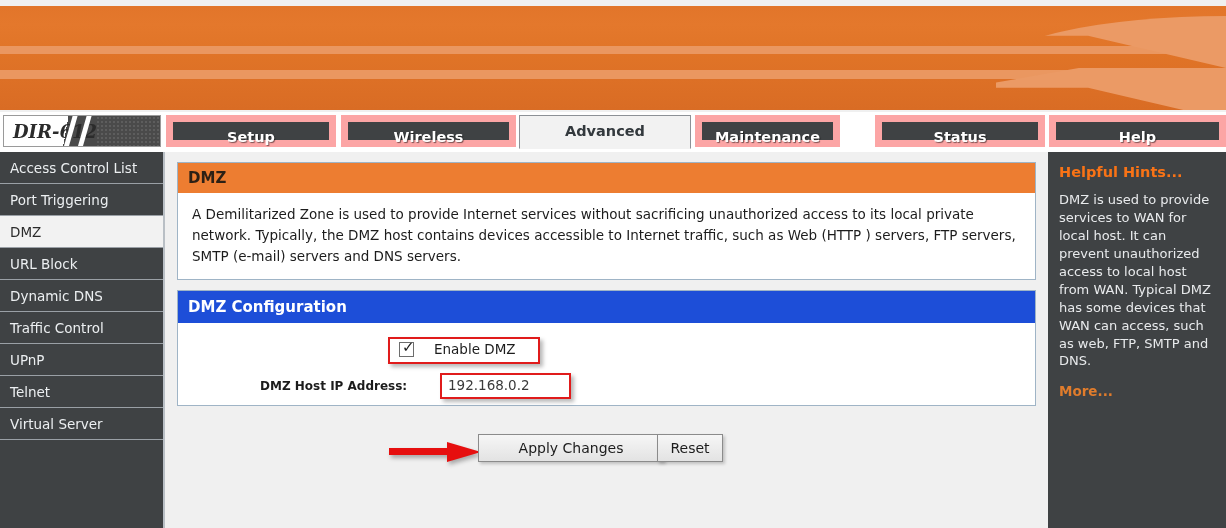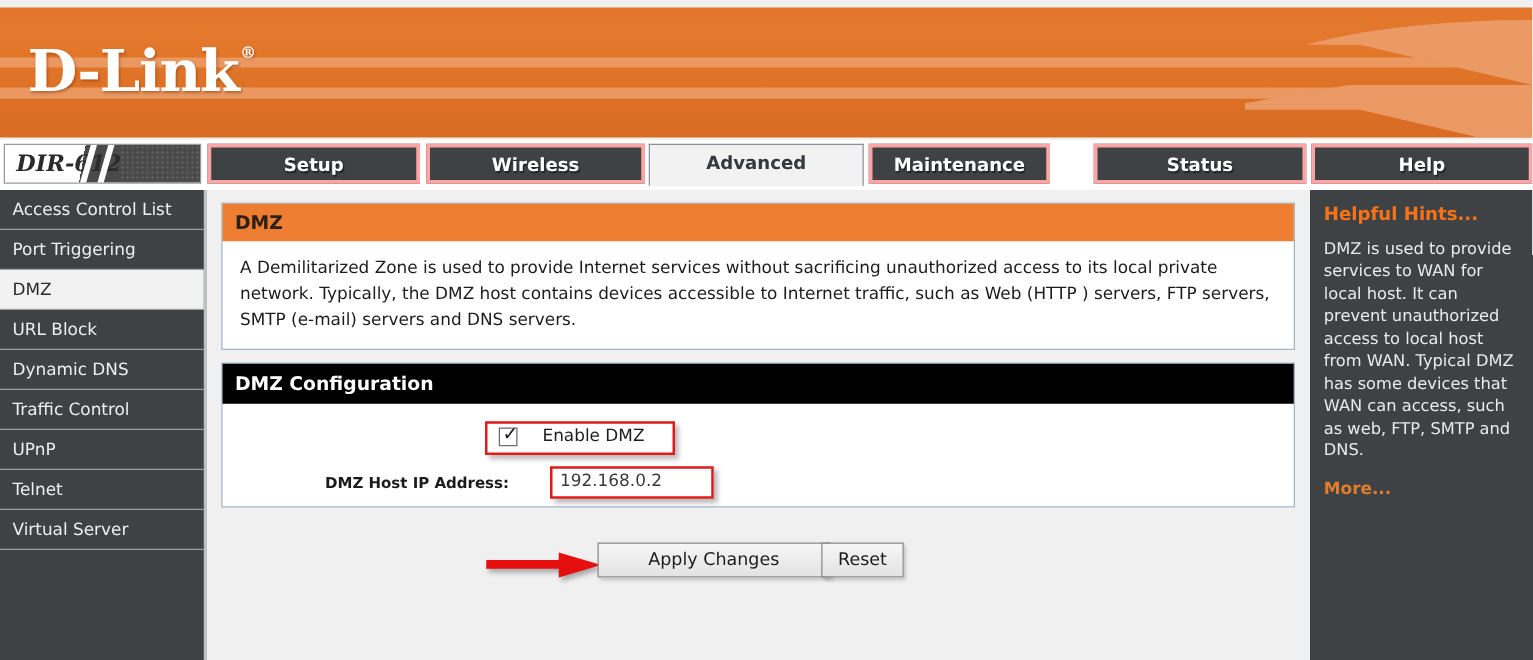--- a/index.html
+++ b/index.html
@@ -130,21 +130,21 @@
     position: absolute;
     top: 3px;
     height: 32px;
     box-sizing: border-box;
     background: #3f4244;
     color: #ffffff;
     font-size: 14.5px;
     font-weight: bold;
     text-align: center;
     line-height: 30px;
-    border: 3px solid #fca5a5;
+    border: 7px solid #fca5a5;
     text-shadow: 1px 1px 1px rgba(0,0,0,.5);
   }
   .tab.active {
     background: #f2f2f2;
     color: #33393d;
     border: 1px solid #8d9196;
     border-bottom-color: #f2f2f2;
     text-shadow: none;
     height: 34px;
   }
@@ -190,21 +190,21 @@
     box-sizing: border-box;
   }
   .panel-head-orange {
     background: #ed7d31;
     color: #2c2015;
     font-size: 15px;
     font-weight: bold;
     padding: 6px 10px;
   }
   .panel-head-dark {
-    background: #000000;
+    background: #1d4ed8;
     color: #ffffff;
     font-size: 15px;
     font-weight: bold;
     padding: 7px 10px;
   }
   .panel-body {
     padding: 11px 14px 12px 14px;
     font-size: 13.5px;
     color: #1c1c1c;
     line-height: 1.55;
@@ -368,21 +368,20 @@
 </head>
 <body>
 
 <div id="page">
 
   <div id="banner">
     <div class="streak s1"></div>
     <div class="streak s2"></div>
     <div class="swoosh a"></div>
     <div class="swoosh b"></div>
-    <div id="logo"><span>D-Link</span><span class="reg">®</span></div>
   </div>
 
   <div id="tabrow">
     <div id="model-badge">
       <span class="txt">DIR-612</span>
       <span class="bar b1"></span>
       <span class="bar b2"></span>
       <span class="dots"></span>
     </div>
     <div class="tab" id="tab-0" style="left: 166px; width: 170px;">Setup</div>

